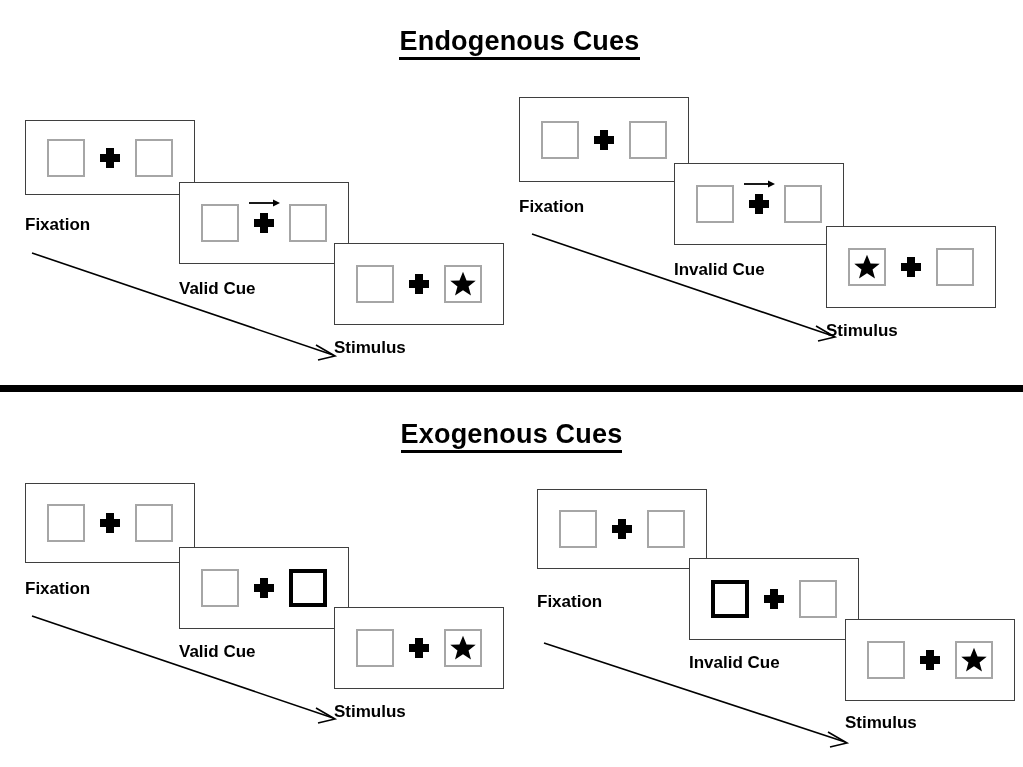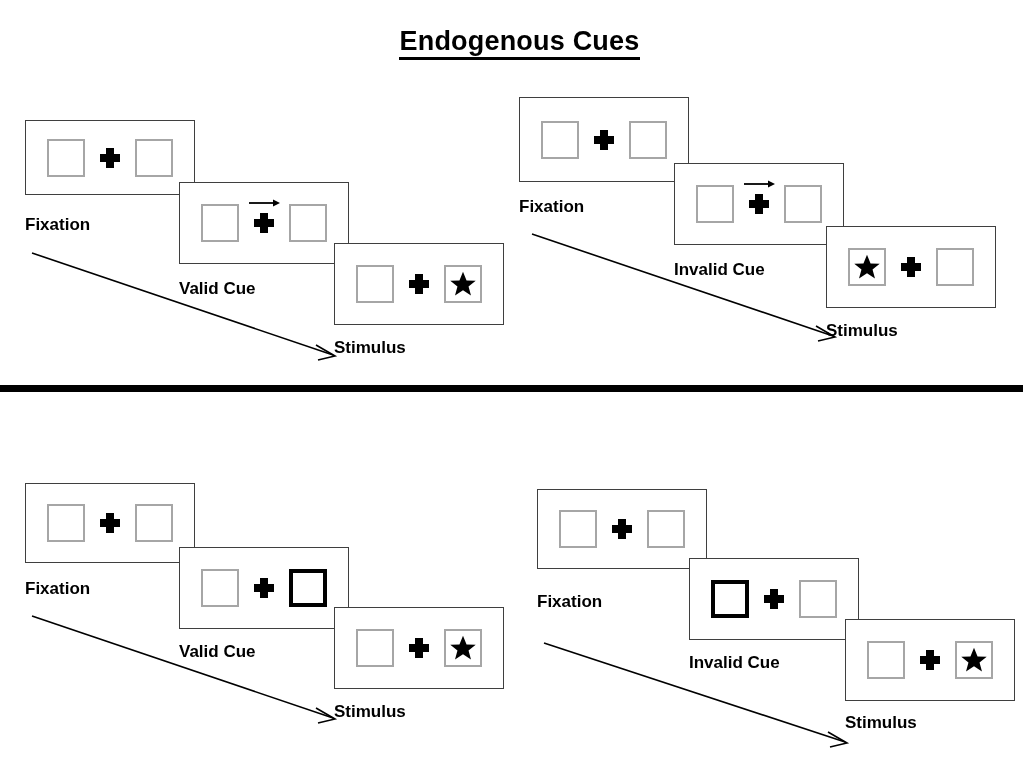--- a/index.html
+++ b/index.html
@@ -228,20 +228,23 @@
   </div>
   <div class="stage-label" style="left:826px; top:321px; width:170px;">Stimulus</div>
 
   <svg class="time-arrow" style="left:528px; top:226px;" width="320" height="120" viewBox="0 0 320 120">
     <line x1="4" y1="8" x2="305" y2="110" stroke="#000" stroke-width="1.6"></line>
     <polyline points="288,100 307,111 290,115" fill="none" stroke="#000" stroke-width="1.6"></polyline>
   </svg>
 
   <div class="divider" style="top:385px;"></div>
 
+  <div class="section-title" style="top:419px;">
+    <span class="underlined">Exogenous Cues</span>
+  </div>
 
   <div class="frame" style="left:25px; top:483px; width:170px; height:80px;">
     <div class="row">
       <div class="sq"></div>
       <div class="plus"></div>
       <div class="sq"></div>
     </div>
   </div>
   <div class="stage-label" style="left:25px; top:579px; width:170px;">Fixation</div>
 

